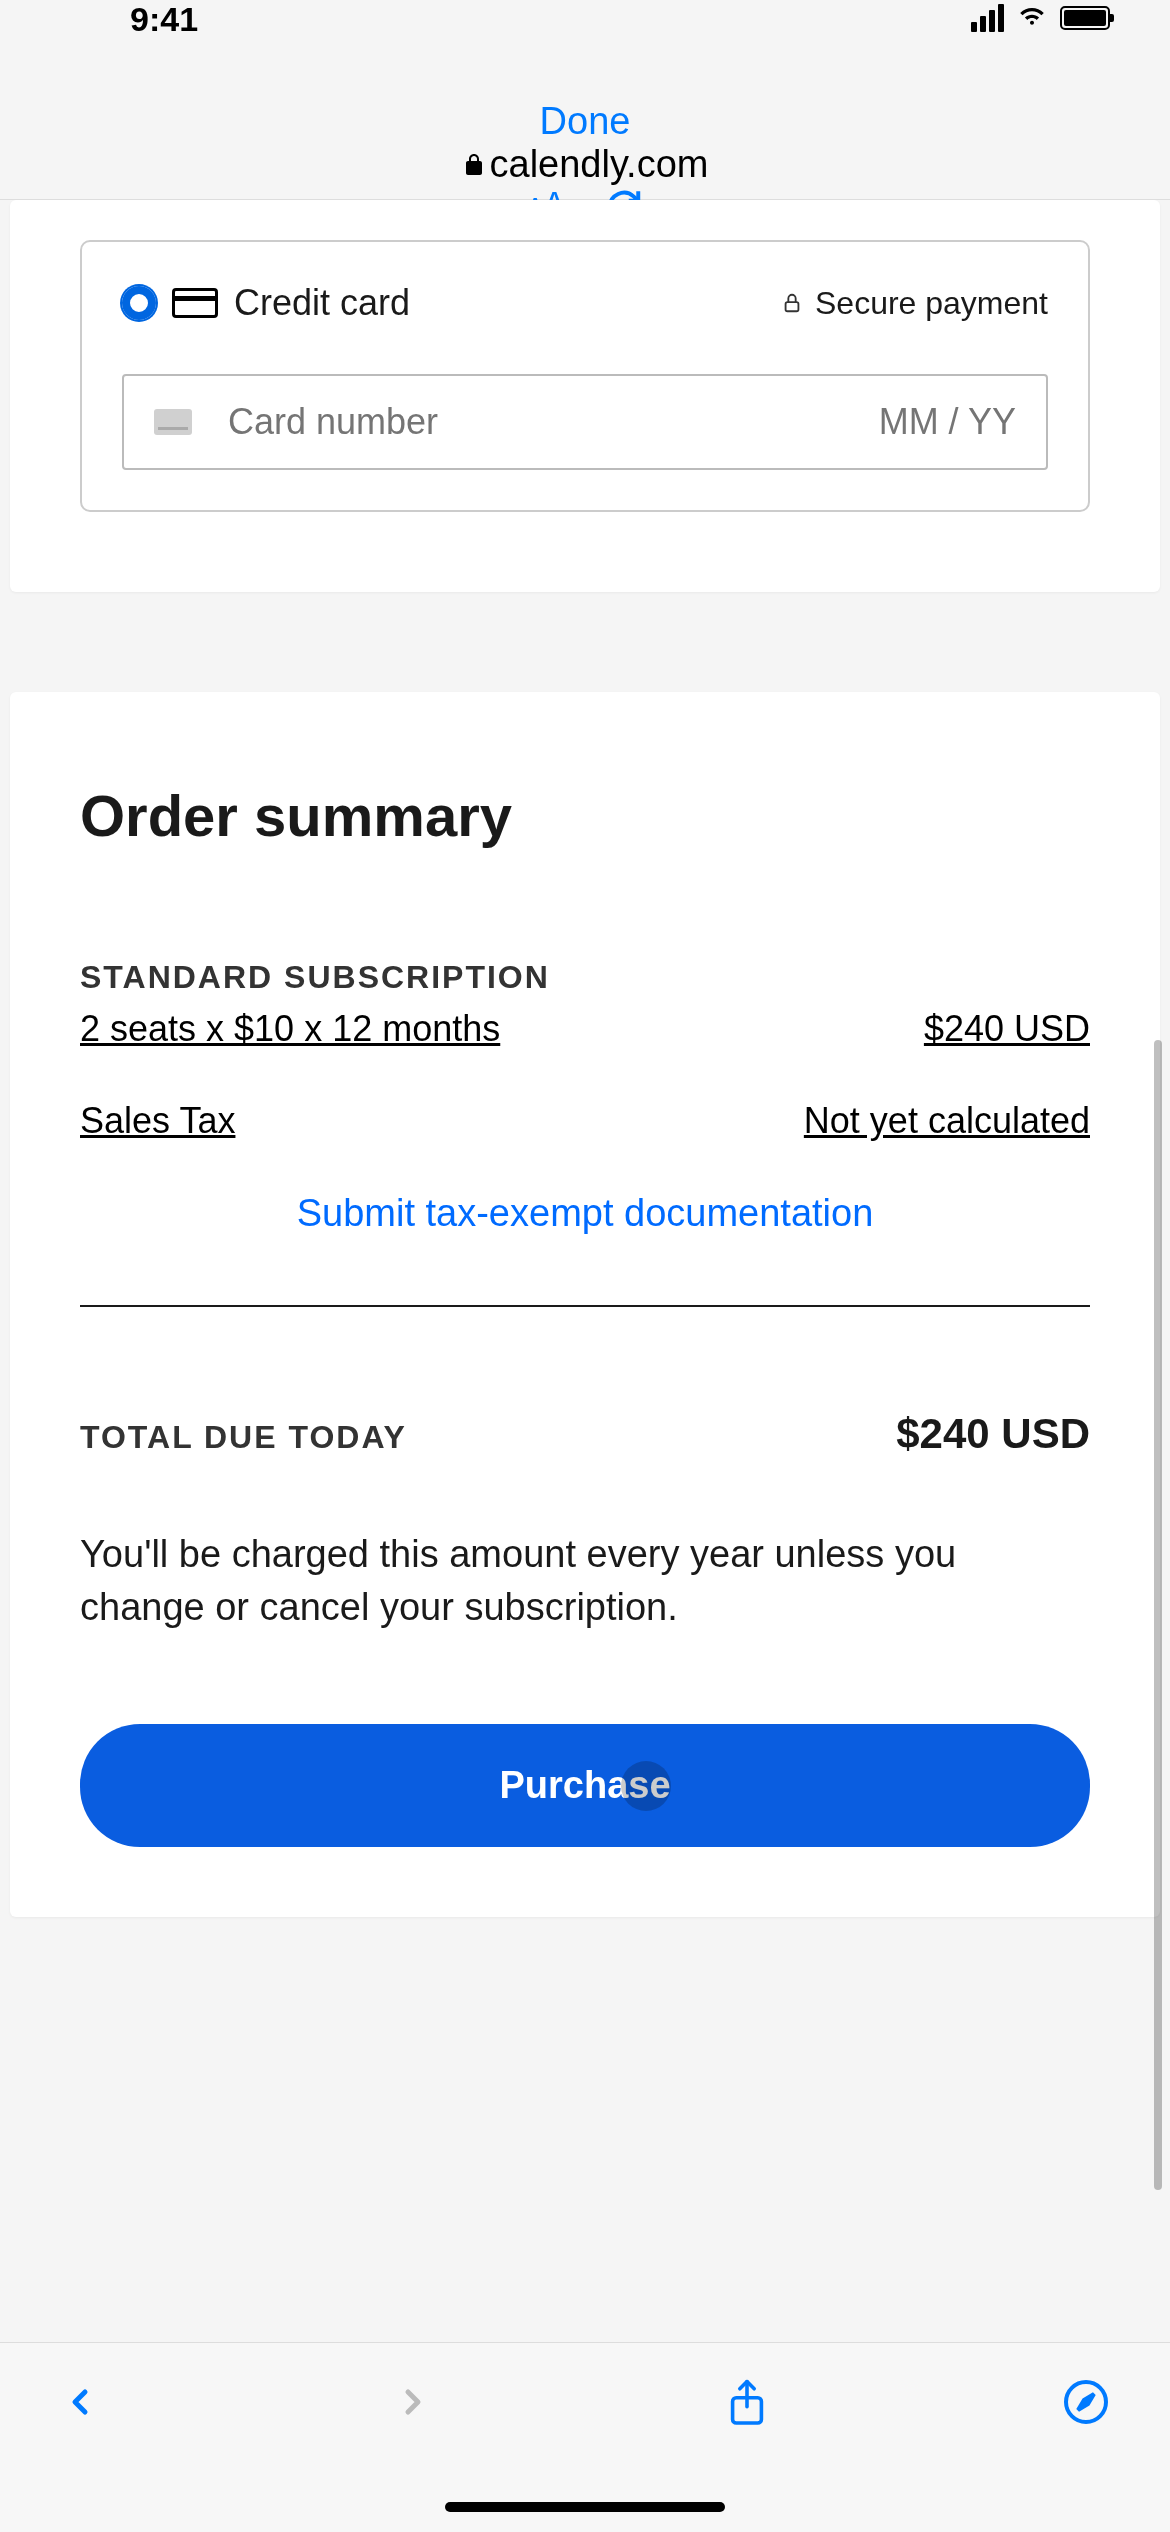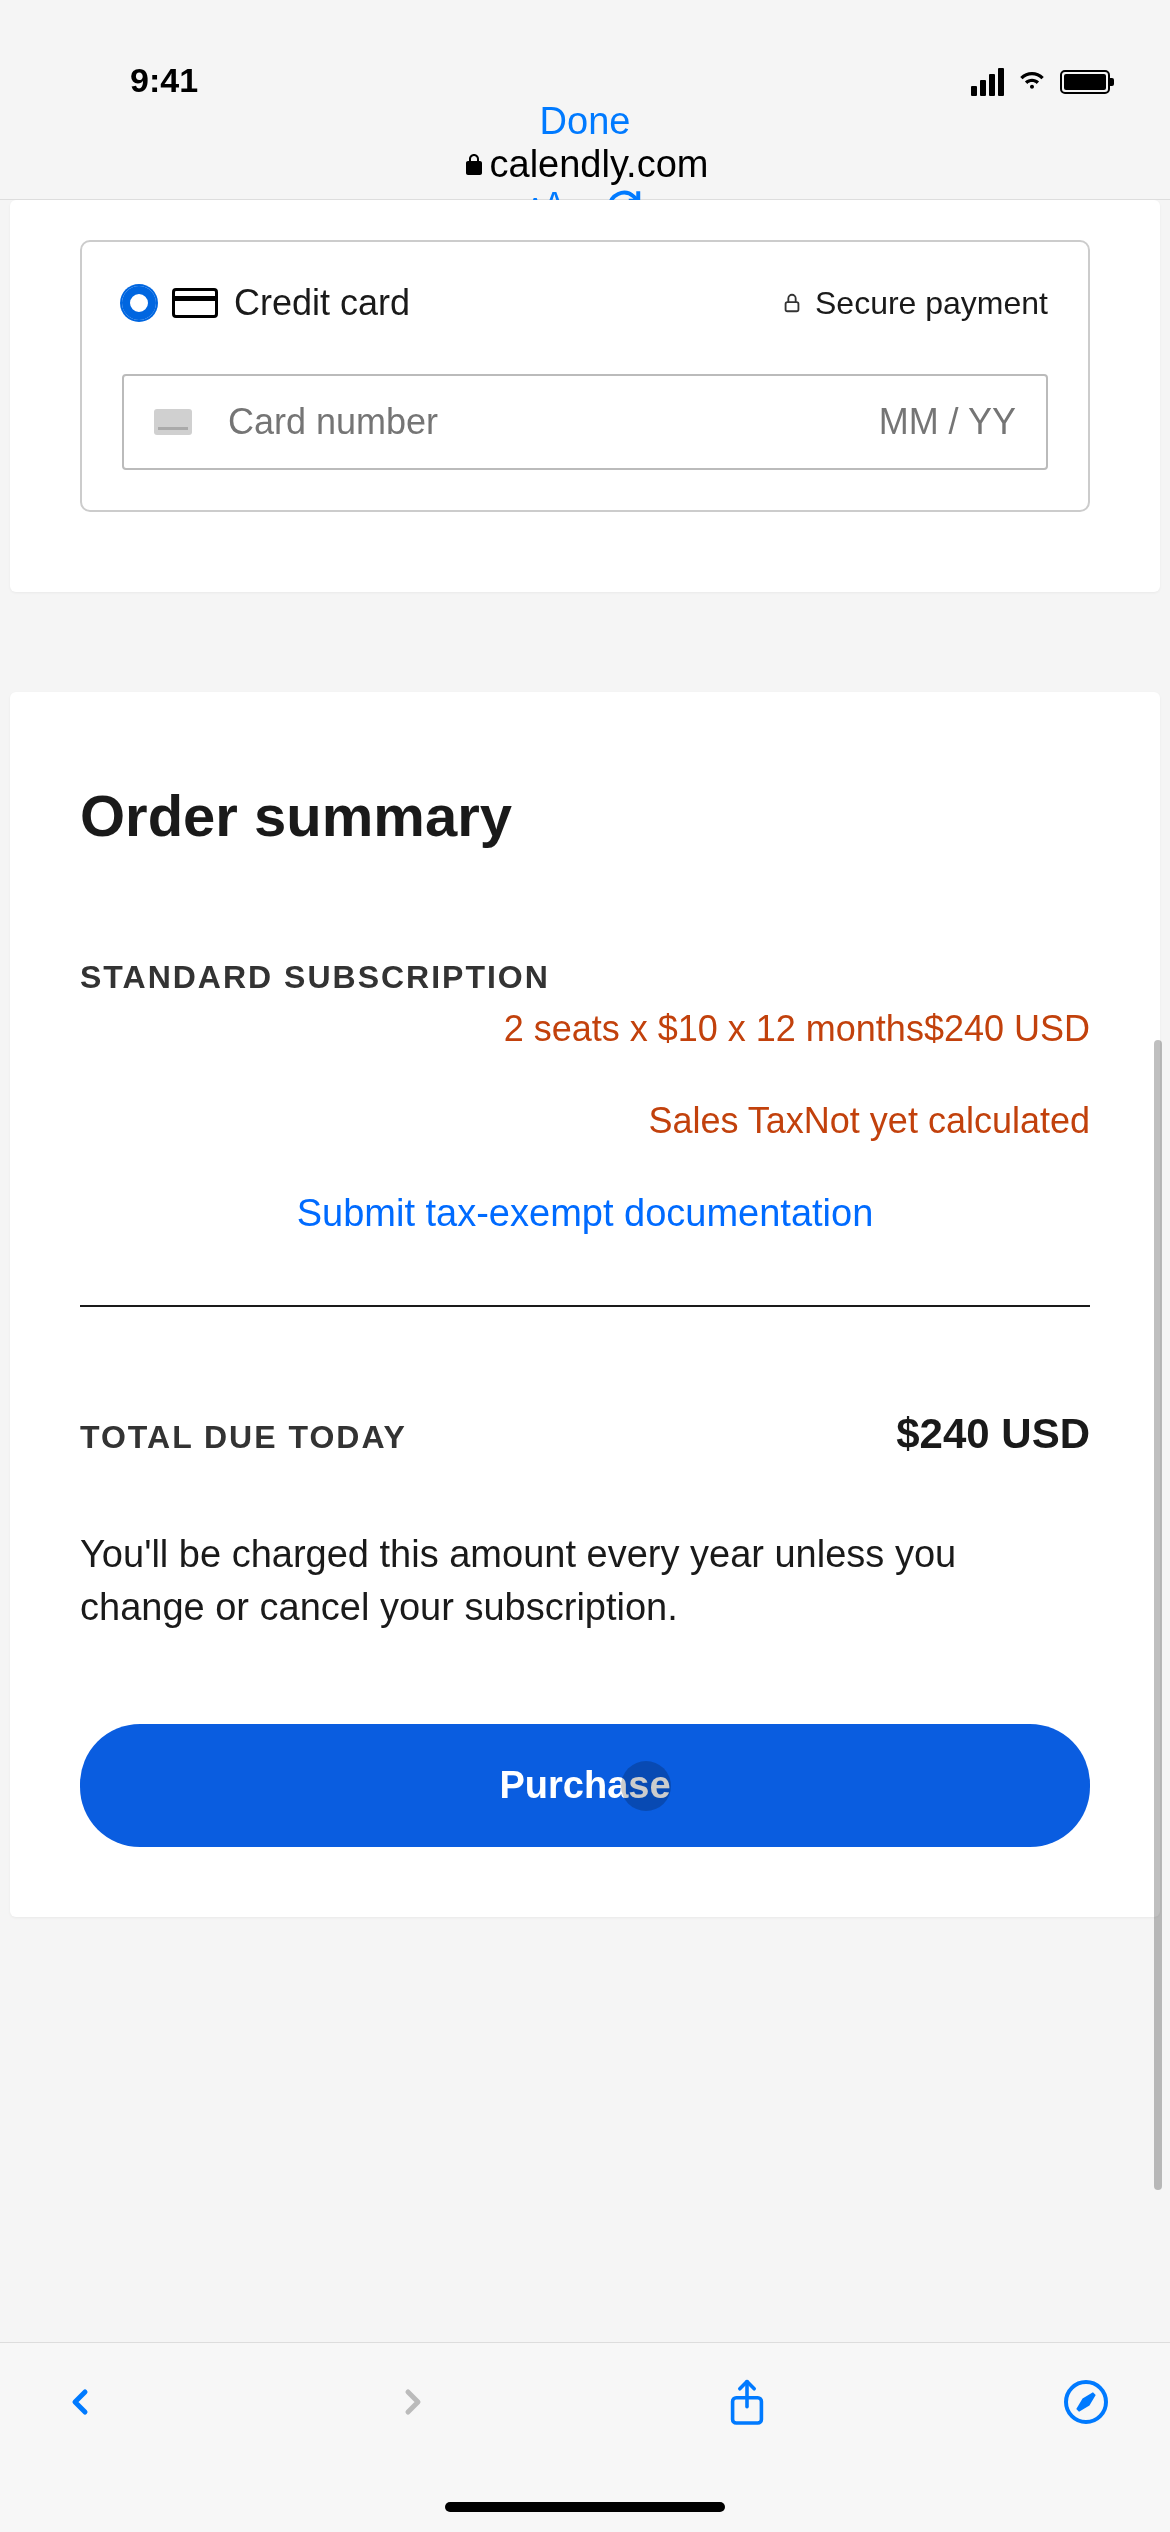--- a/index.html
+++ b/index.html
@@ -10,21 +10,21 @@
       font-family: -apple-system, BlinkMacSystemFont, 'Segoe UI', sans-serif;
       position: relative;
       overflow: hidden;
     }
     
     
     .status-bar {
       height: 100px;
       display: flex;
       justify-content: space-between;
-      align-items: flex-end;
+      align-items: flex-start;
       padding: 0 60px;
       background: #f5f5f5;
     }
     .status-time {
       font-size: 34px;
       font-weight: 600;
       color: #000;
       padding-left: 70px;
     }
     .status-right {
@@ -228,25 +228,26 @@
     }
     .sub-label {
       font-size: 32px;
       font-weight: 600;
       letter-spacing: 2px;
       color: #333;
       margin-bottom: 12px;
     }
     .line-item {
       display: flex;
-      justify-content: flex-end;
+      justify-content: space-between;
       align-items: baseline;
       font-size: 36px;
-      color: #c2410c;
+      color: #000000;
       margin-bottom: 50px;
+      text-decoration: underline;
     }
     .line-item-value {
       font-weight: 400;
     }
     .tax-link {
       color: #006BFF;
       font-size: 38px;
       text-align: center;
       display: block;
       margin: 40px 0 70px;

